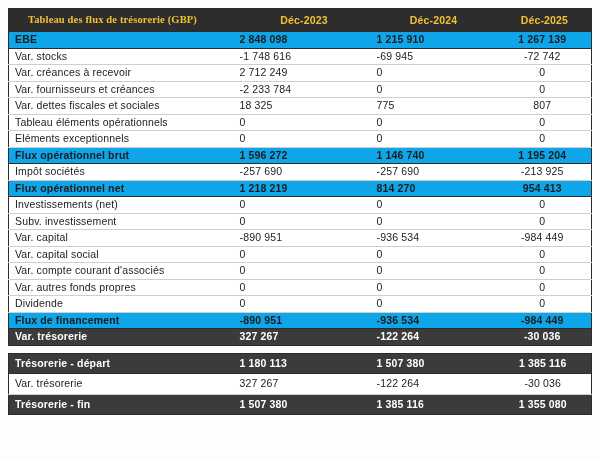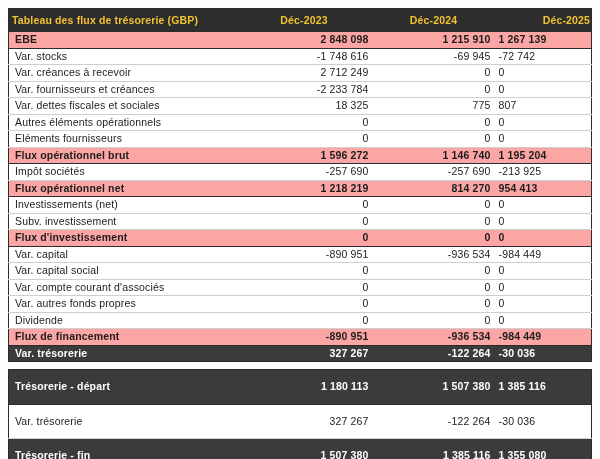--- a/index.html
+++ b/index.html
@@ -14,40 +14,40 @@
     font-size:10.5px; color:#1c1c1c; letter-spacing:0.15px;
   }
   table.block { border:1.5px solid #2b2b2b; }
   .gap { height:7px; }
 
   
   thead th {
     background:#2d2d2d; color:#f2c230; font-weight:bold;
     padding:5px 4px; line-height:12px; border-bottom:1.5px solid #2b2b2b;
   }
-  th.lab { text-align:left; padding-left:3px; }
+  th.lab { text-align:left; padding-left:19px;font-family:Liberation Serif, serif; }
   th.c1, th.c2 { text-align:center; }
-  th.c3 { text-align:right; padding-right:1px; }
+  th.c3 { text-align:right; padding-right:23px; }
 
   
   td { padding:2px 4px; line-height:11.5px; vertical-align:middle; }
   td.lab { text-align:left; padding-left:6px; overflow:hidden; white-space:nowrap; }
-  td.c1, td.c2 { text-align:right; }
-  td.c3 { text-align:left; padding-right:5px; }
+  td.c1, td.c2 { text-align:left; }
+  td.c3 { text-align:center; padding-right:5px; }
 
   tr.normal td { background:#ffffff; border-bottom:1px solid #cfcfcf; }
   tr.subtotal td {
-    background:#fca5a5; font-weight:bold;
+    background:#0ea5e9; font-weight:bold;
     border-top:1px solid #2b2b2b; border-bottom:1px solid #2b2b2b;
   }
   tr.total td {
     background:#3b3b3b; color:#ffffff; font-weight:bold;
     border-top:1px solid #2b2b2b; border-bottom:1px solid #2b2b2b;
   }
-  table.summary td { padding:11px 4px; }
+  table.summary td { padding:4px 4px; }
   table.summary td.lab { padding-left:6px; }
 </style>
 </head>
 <body>
 
 <div class="page">
 
   <table class="block main">
     <colgroup>
       <col style="width:227px">
@@ -88,27 +88,27 @@
           <td class="c2">0</td>
           <td class="c3">0</td>
         </tr>
         <tr class="normal">
           <td class="lab">Var. dettes fiscales et sociales</td>
           <td class="c1">18 325</td>
           <td class="c2">775</td>
           <td class="c3">807</td>
         </tr>
         <tr class="normal">
-          <td class="lab">Autres éléments opérationnels</td>
-          <td class="c1">0</td>
-          <td class="c2">0</td>
-          <td class="c3">0</td>
-        </tr>
-        <tr class="normal">
-          <td class="lab">Eléments fournisseurs</td>
+          <td class="lab">Tableau éléments opérationnels</td>
+          <td class="c1">0</td>
+          <td class="c2">0</td>
+          <td class="c3">0</td>
+        </tr>
+        <tr class="normal">
+          <td class="lab">Eléments exceptionnels</td>
           <td class="c1">0</td>
           <td class="c2">0</td>
           <td class="c3">0</td>
         </tr>
         <tr class="subtotal">
           <td class="lab">Flux opérationnel brut</td>
           <td class="c1">1 596 272</td>
           <td class="c2">1 146 740</td>
           <td class="c3">1 195 204</td>
         </tr>
@@ -125,26 +125,20 @@
           <td class="c3">954 413</td>
         </tr>
         <tr class="normal">
           <td class="lab">Investissements (net)</td>
           <td class="c1">0</td>
           <td class="c2">0</td>
           <td class="c3">0</td>
         </tr>
         <tr class="normal">
           <td class="lab">Subv. investissement</td>
-          <td class="c1">0</td>
-          <td class="c2">0</td>
-          <td class="c3">0</td>
-        </tr>
-        <tr class="subtotal">
-          <td class="lab">Flux d'investissement</td>
           <td class="c1">0</td>
           <td class="c2">0</td>
           <td class="c3">0</td>
         </tr>
         <tr class="normal">
           <td class="lab">Var. capital</td>
           <td class="c1">-890 951</td>
           <td class="c2">-936 534</td>
           <td class="c3">-984 449</td>
         </tr>

